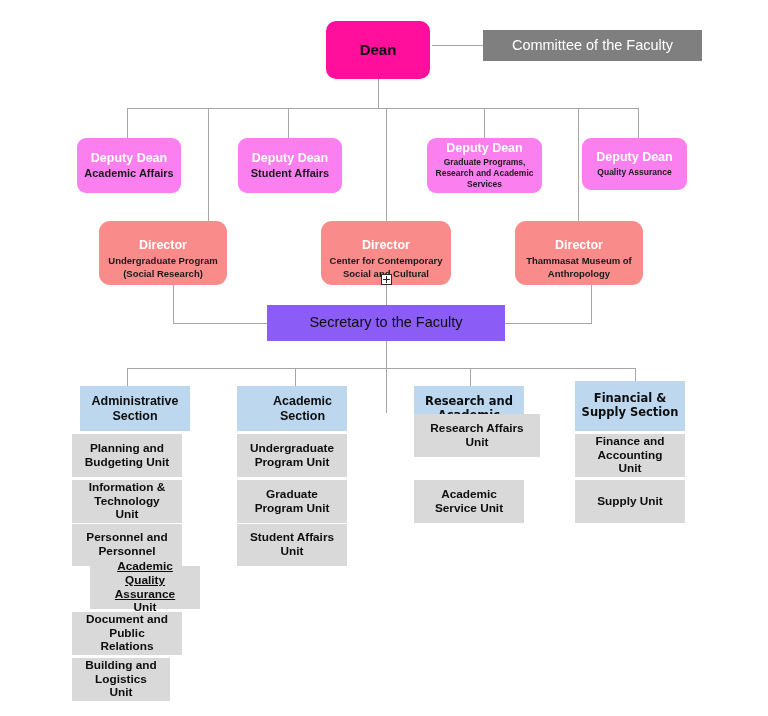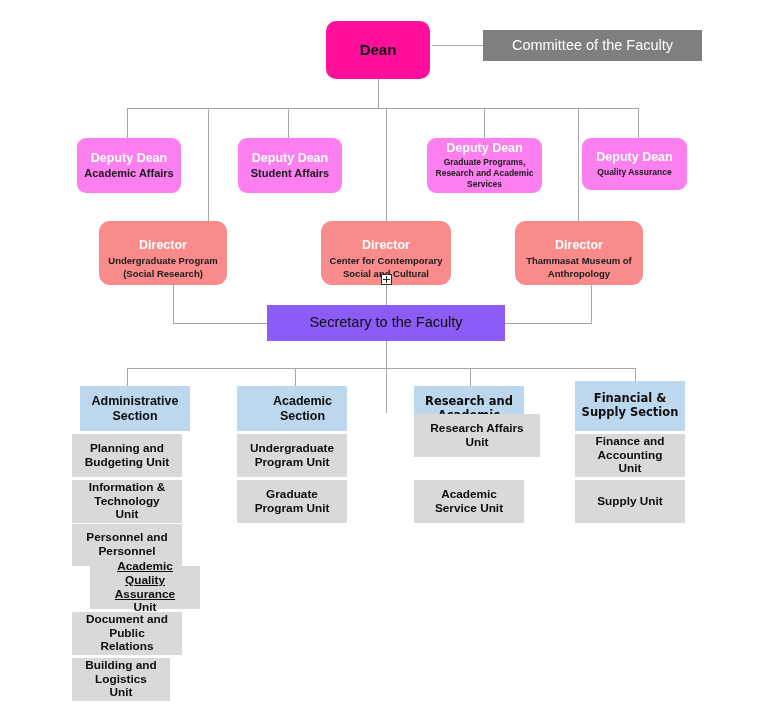--- a/index.html
+++ b/index.html
@@ -251,20 +251,23 @@
 
   <div class="node section-head" style="left:237px; top:386px; width:110px; height:45px;padding-left:25px;">
     <span>Academic Section</span>
   </div>
   <div class="node unit" style="left:237px; top:434px; width:110px; height:43px;">
     <span>Undergraduate Program Unit</span>
   </div>
   <div class="node unit" style="left:237px; top:480px; width:110px; height:43px;">
     <span>Graduate Program Unit</span>
   </div>
+  <div class="node unit" style="left:237px; top:524px; width:110px; height:42px;">
+    <span>Student Affairs Unit</span>
+  </div>
 
   <div class="node section-head plainfont" style="left:414px; top:386px; width:110px; height:45px;">
     <span>Research and Academic</span>
   </div>
   <div class="node unit" style="left:414px; top:414px; width:126px; height:43px;">
     <span>Research Affairs Unit</span>
   </div>
   <div class="node unit" style="left:414px; top:480px; width:110px; height:43px;">
     <span>Academic Service Unit</span>
   </div>

